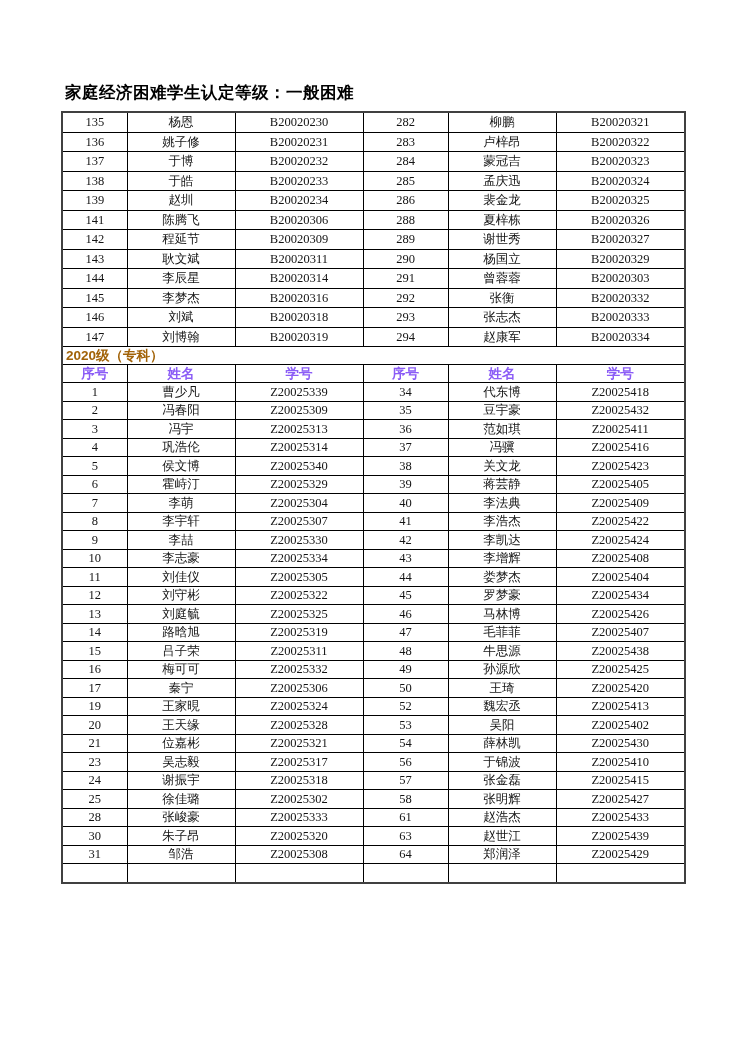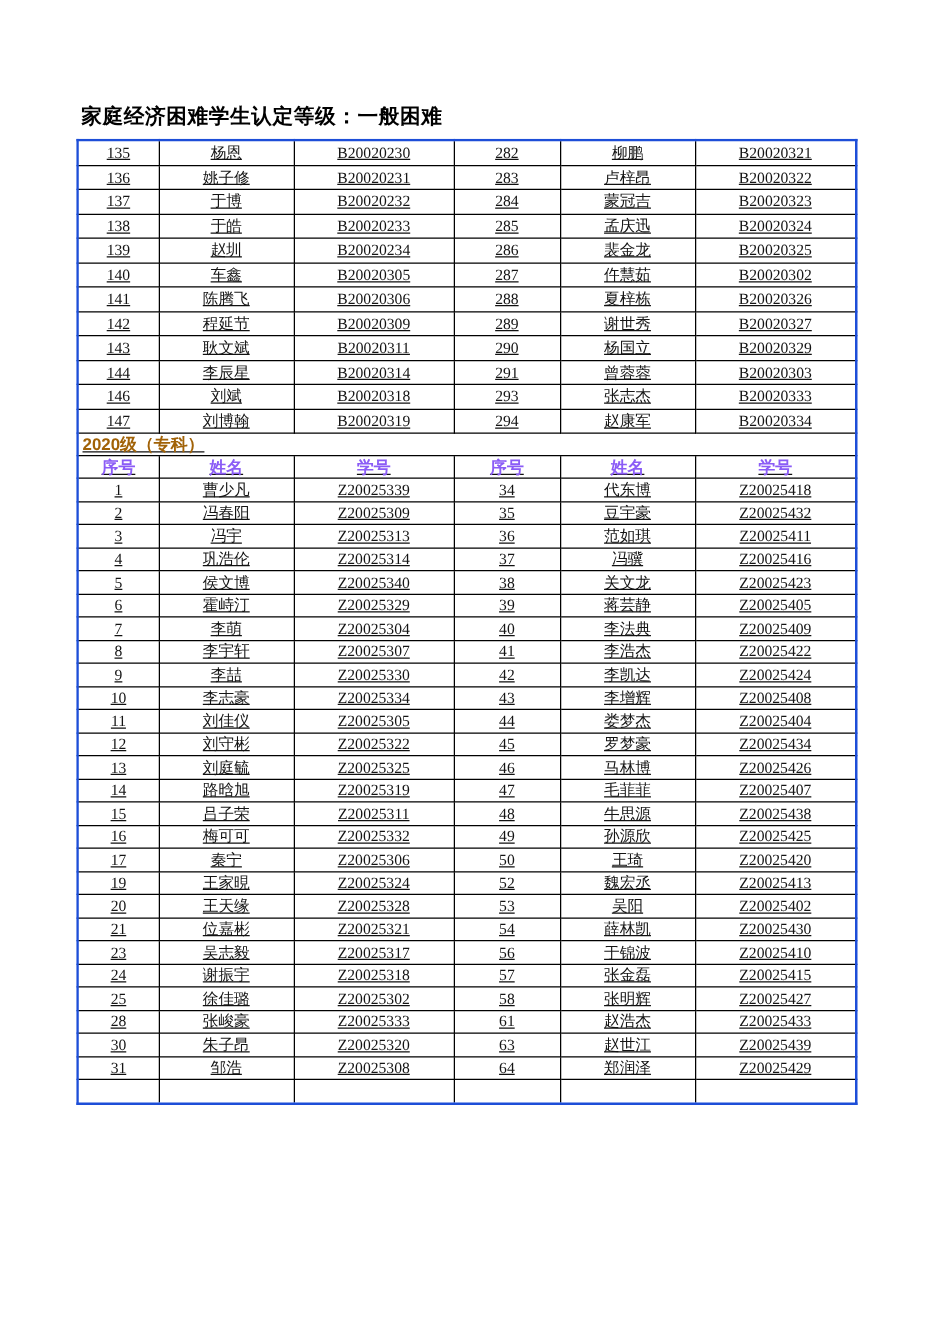--- a/index.html
+++ b/index.html
@@ -32,22 +32,21 @@
     left: 61px;
     top: 111px;
     width: 626px;
     height: 874px;      
     overflow: hidden;
   }
   table.roster {
     border-collapse: collapse;
     table-layout: fixed;
     width: 624px;
-    border: 2px solid #1d4ed8;
-    text-decoration: underline;
+    border: 2px solid #404040;
   }
   table.roster td, table.roster th {
     border: 1px solid #000000;
     padding: 0 2px;
     text-align: center;
     vertical-align: middle;
     font-size: 12.5px;
     line-height: 1;
     overflow: hidden;
     white-space: nowrap;
@@ -135,28 +134,20 @@
           </tr>
           <tr>
             <td>139</td>
             <td>赵圳</td>
             <td>B20020234</td>
             <td>286</td>
             <td>裴金龙</td>
             <td>B20020325</td>
           </tr>
           <tr>
-            <td>140</td>
-            <td>车鑫</td>
-            <td>B20020305</td>
-            <td>287</td>
-            <td>仵慧茹</td>
-            <td>B20020302</td>
-          </tr>
-          <tr>
             <td>141</td>
             <td>陈腾飞</td>
             <td>B20020306</td>
             <td>288</td>
             <td>夏梓栋</td>
             <td>B20020326</td>
           </tr>
           <tr>
             <td>142</td>
             <td>程延节</td>
@@ -173,20 +164,28 @@
             <td>杨国立</td>
             <td>B20020329</td>
           </tr>
           <tr>
             <td>144</td>
             <td>李辰星</td>
             <td>B20020314</td>
             <td>291</td>
             <td>曾蓉蓉</td>
             <td>B20020303</td>
+          </tr>
+          <tr>
+            <td>145</td>
+            <td>李梦杰</td>
+            <td>B20020316</td>
+            <td>292</td>
+            <td>张衡</td>
+            <td>B20020332</td>
           </tr>
           <tr>
             <td>146</td>
             <td>刘斌</td>
             <td>B20020318</td>
             <td>293</td>
             <td>张志杰</td>
             <td>B20020333</td>
           </tr>
           <tr>

